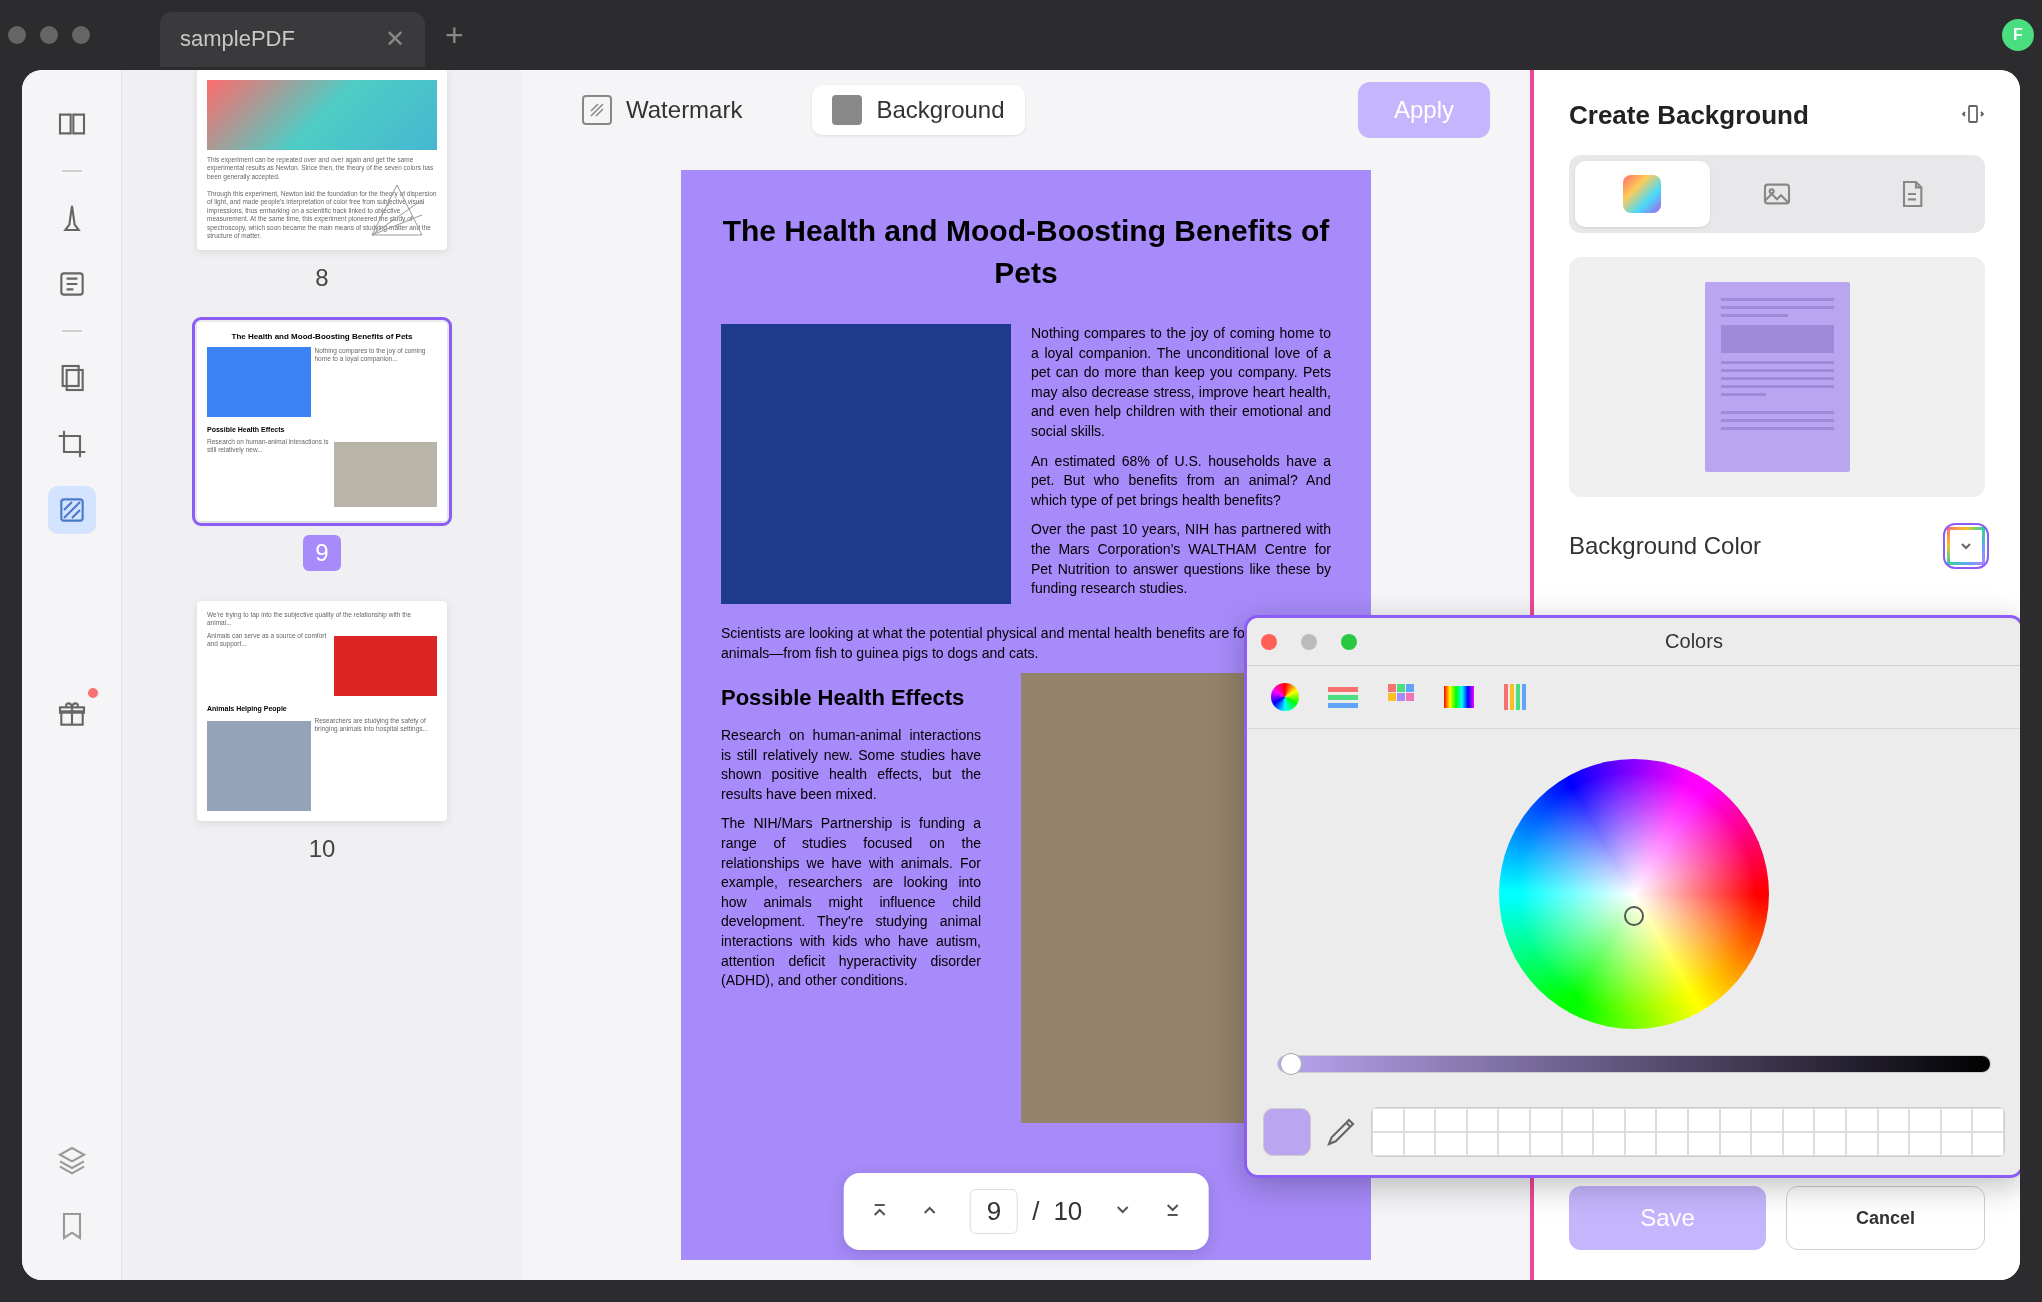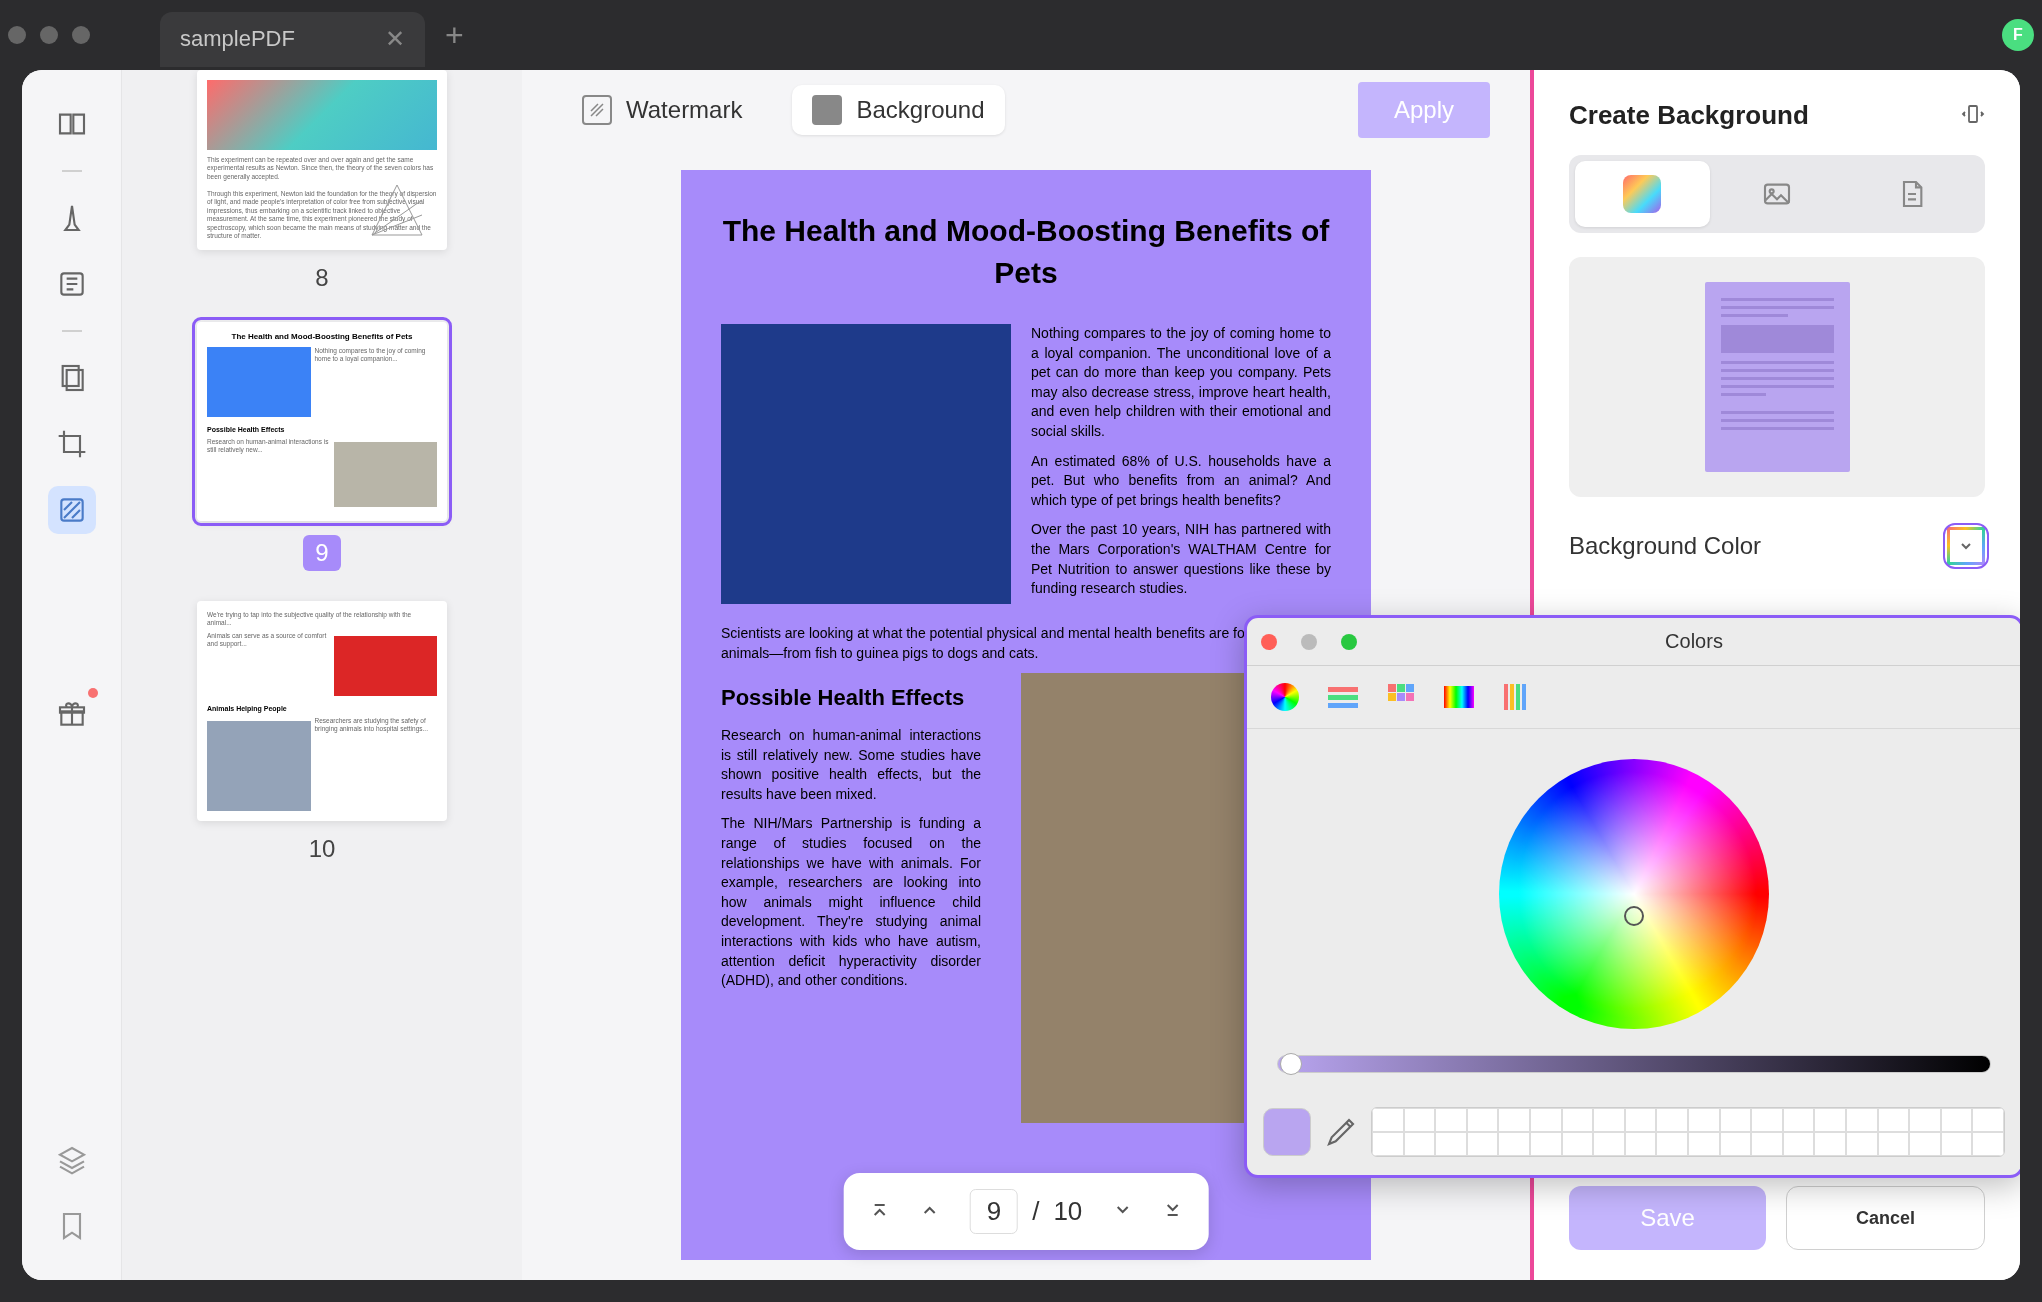--- a/index.html
+++ b/index.html
@@ -33,25 +33,25 @@
 .thumb-num { margin-top: 14px; font-size: 24px; color: #444; }
 .thumb-num.selected { background: #a78bfa; color: #fff; padding: 4px 12px; border-radius: 6px; }
 .thumb-img-block { height: 70px; background: linear-gradient(135deg, #ff6b6b, #4ecdc4, #45b7d1); margin-bottom: 6px; }
 .thumb-cat { height: 70px; background: #3b82f6; margin-bottom: 4px; }
 .thumb-dogs { height: 65px; background: #b8b5a8; margin: 4px 0; }
 .thumb-red { height: 60px; background: #dc2626; margin: 4px 0; }
 .thumb-gray-cat { height: 90px; background: #94a3b8; margin-top: 4px; }
 
 
 .center { flex: 1; background: #f5f5f7; display: flex; flex-direction: column; position: relative; }
-.center-header { height: 80px; display: flex; align-items: center; justify-content: center; gap: 30px; padding: 0 40px; }
+.center-header { height: 80px; display: flex; align-items: center; justify-content: center; gap: 50px; padding: 0 40px; }
 .header-btn { display: flex; align-items: center; gap: 14px; font-size: 24px; color: #333; padding: 10px 20px; border-radius: 10px; cursor: pointer; }
 .header-btn.active { background: #fff; box-shadow: 0 1px 3px rgba(0,0,0,0.1); }
 .header-btn .icon-box { width: 30px; height: 30px; border: 2px solid #888; border-radius: 4px; display: flex; align-items: center; justify-content: center; }
-.apply-btn { margin-left: auto; background: #c4b5fd; color: #fff; font-size: 24px; padding: 14px 36px; border-radius: 4px; border: none; cursor: pointer; }
+.apply-btn { margin-left: auto; background: #c4b5fd; color: #fff; font-size: 24px; padding: 14px 36px; border-radius: 12px; border: none; cursor: pointer; }
 
 .page-view { flex: 1; display: flex; justify-content: center; padding: 20px 0; overflow: hidden; }
 .page { width: 690px; background: #a78bfa; padding: 40px; font-size: 14px; line-height: 1.4; }
 .page h1 { font-size: 30px; text-align: center; margin-bottom: 30px; font-weight: 700; }
 .page-row { display: flex; gap: 20px; margin-bottom: 20px; }
 .page-cat { width: 290px; height: 280px; background: #1e3a8a; }
 .page-text { flex: 1; text-align: justify; }
 .page h2 { font-size: 22px; font-weight: 700; margin: 20px 0 12px; }
 .page-dogs { width: 310px; height: 450px; background: #94826a; margin-left: 20px; float: right; }
 

